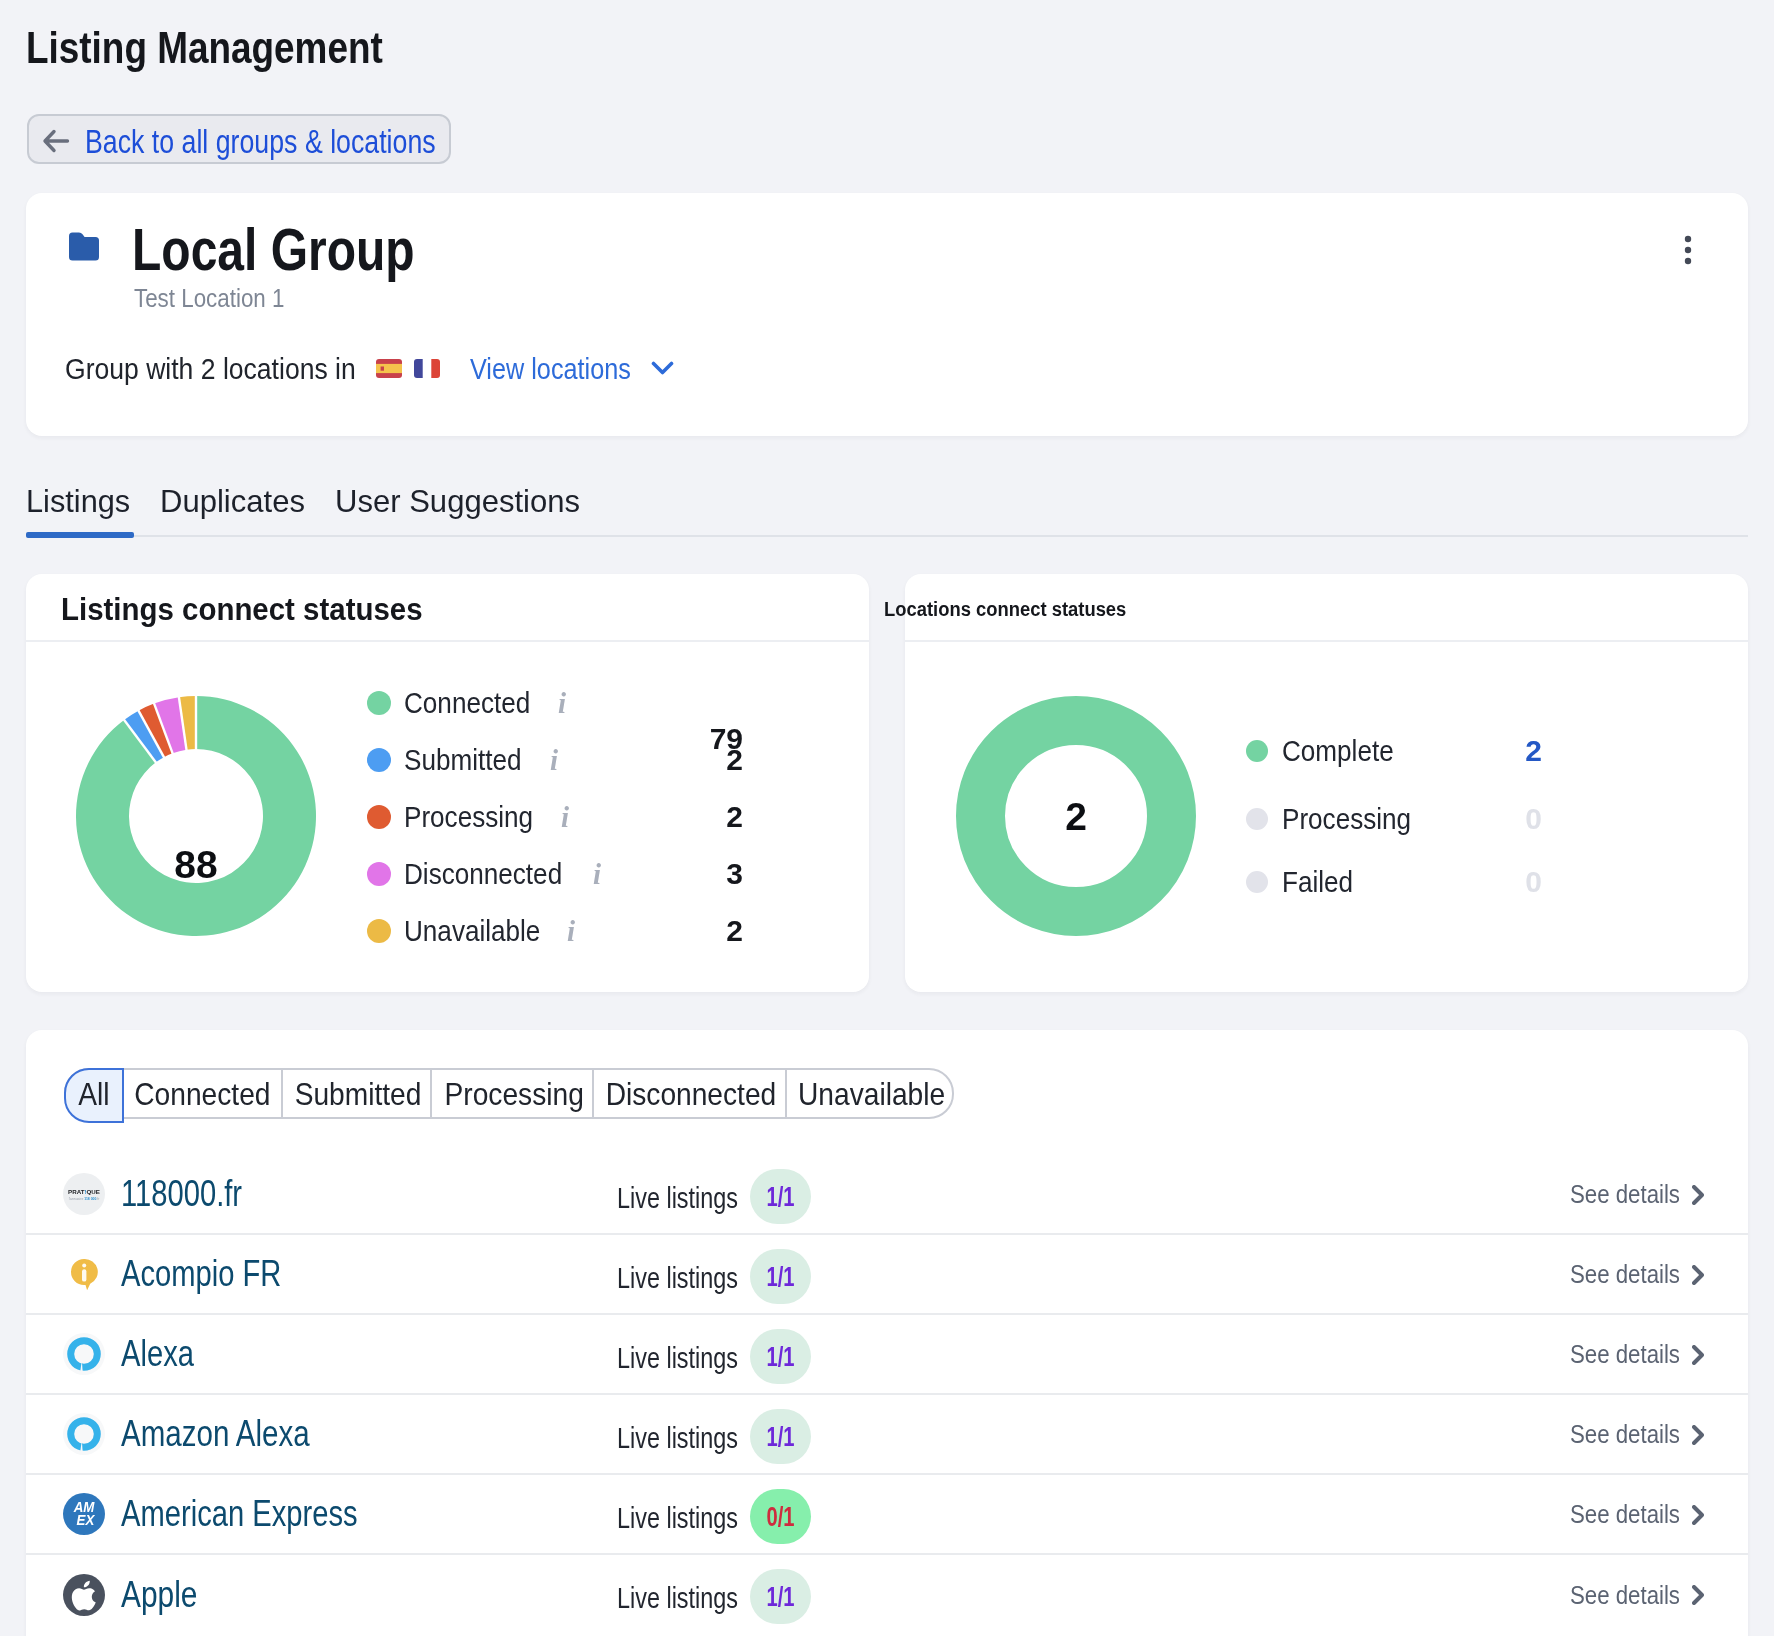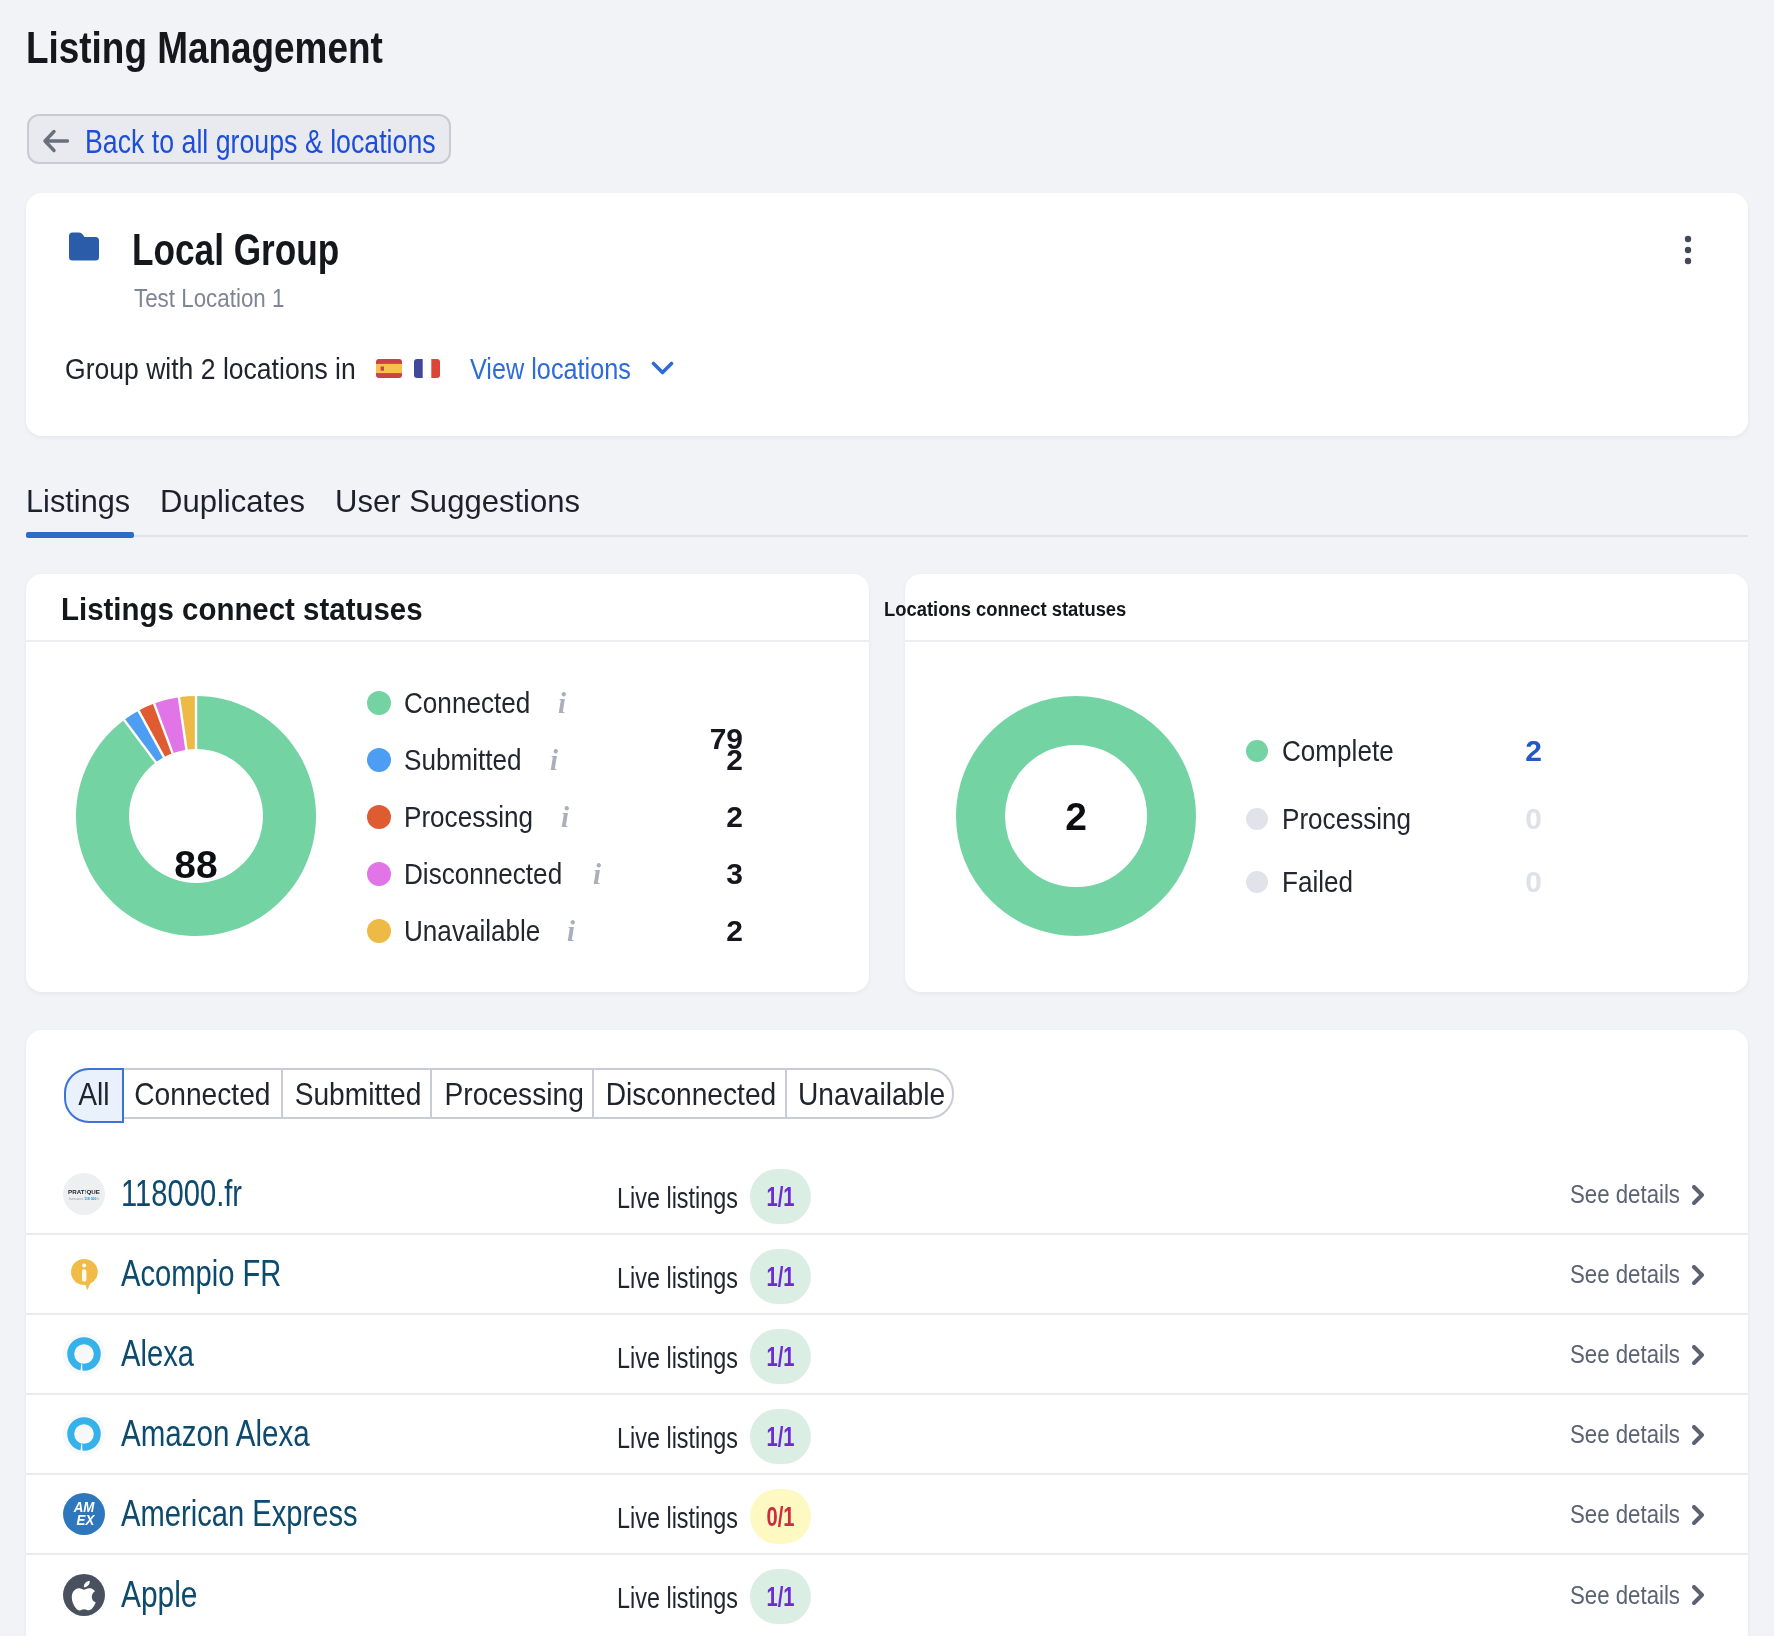--- a/index.html
+++ b/index.html
@@ -18,42 +18,42 @@
 .lnum { left:600px; width:143px; font-size:30px; font-weight:700; color:#15171c; line-height:24px; height:24px; }
 .lnum2 { left:1400px; width:142px; font-size:30px; font-weight:700; line-height:22px; height:22px; }
 .fsep { position:absolute; top:0; width:2px; height:47px; background:#c9ccd4; }
 .flab { position:absolute; top:8px; font-size:32px; color:#20242c; line-height:32px; white-space:nowrap; }
 .row { position:relative; height:80px; border-bottom:2px solid #e9ebee; display:flex; align-items:center; }
 .logo { position:absolute; left:37px; width:42px; height:42px; border-radius:50%; overflow:hidden; display:flex; align-items:center; justify-content:center; }
 .rname { position:absolute; left:95px; font-size:36px; color:#0c4a6e; line-height:32px; white-space:nowrap; }
 .ll { position:absolute; left:591px; top:28px; font-size:30px; color:#22262f; line-height:30px; white-space:nowrap; }
 .badge { position:absolute; left:724px; top:14px; width:61px; height:55px; border-radius:28px; display:flex; align-items:center; justify-content:center; font-size:28px; font-weight:700; }
 .bg { background:#daeee4; color:#6d28d9; }
-.br { background:#fef9c3; color:#ce2c3e; }
+.br { background:#86efac; color:#ce2c3e; }
 .sd { position:absolute; left:1544px; font-size:26px; color:#5b6372; line-height:26px; white-space:nowrap; }
 .chev { position:absolute; left:1666px; top:30px; }
 </style>
 </head>
 <body>
 <div id="page">
 
 <div class="txt" style="left:26px; top:25px; font-size:45px; font-weight:700; color:#15171c; line-height:45px;"><span class="sx" style="--r:0.82;">Listing Management</span></div>
 
 <div class="abs" style="left:27px; top:114px; width:424px; height:50px; background:#e9eaef; border:2px solid #c7cbd3; border-radius:12px;">
   <svg class="abs" style="left:13px; top:12px;" width="28" height="26" viewBox="0 0 28 26">
     <path d="M12 3.5 L3 13 L12 22.5 M3.5 13 L25.5 13" stroke="#696f7d" stroke-width="3.4" fill="none" stroke-linecap="round" stroke-linejoin="round"></path>
   </svg>
   <div class="txt" style="left:56px; top:9px; font-size:33px; color:#1d4ed8; line-height:33px;"><span class="sx" style="--r:0.81;">Back to all groups &amp; locations</span></div>
 </div>
 
 <div class="card" style="left:26px; top:193px; width:1722px; height:243px;"></div>
 <svg class="abs" style="left:67px; top:230px;" width="34" height="32" viewBox="0 0 34 32">
   <path d="M2 6 Q2 2.5 5.5 2.5 L12 2.5 Q14.2 2.5 15.5 4.3 L17.6 7 L28.5 7 Q32 7 32 10.5 L32 27 Q32 30.5 28.5 30.5 L5.5 30.5 Q2 30.5 2 27 Z" fill="#2a5caa"></path>
 </svg>
-<div class="txt" style="left:132px; top:227px; font-size:44px; font-weight:700; color:#15171c; line-height:45px;"><span class="sx" style="--r:0.8;">Local Group</span></div>
+<div class="txt" style="left:132px; top:227px; font-size:60px; font-weight:700; color:#15171c; line-height:45px;"><span class="sx" style="--r:0.8;">Local Group</span></div>
 <div class="txt" style="left:134px; top:285px; font-size:26px; color:#7e8694; line-height:26px;"><span class="sx" style="--r:0.86;">Test Location 1</span></div>
 <div class="txt" style="left:65px; top:354px; font-size:30px; color:#20242c; line-height:30px;"><span class="sx" style="--r:0.885;">Group with 2 locations in</span></div>
 
 <svg class="abs" style="left:376px; top:359px;" width="26" height="19" viewBox="0 0 26 19">
   <defs>
         <clipPath id="fs">
           <rect width="26" height="19" rx="3"></rect>
         </clipPath>
       </defs>
   <g clip-path="url(#fs)">

